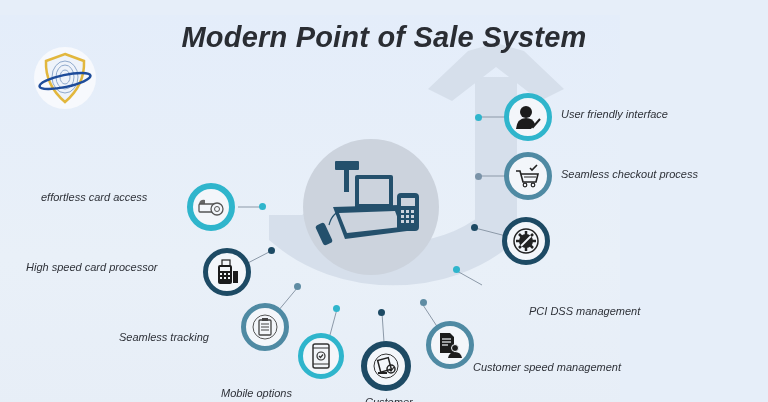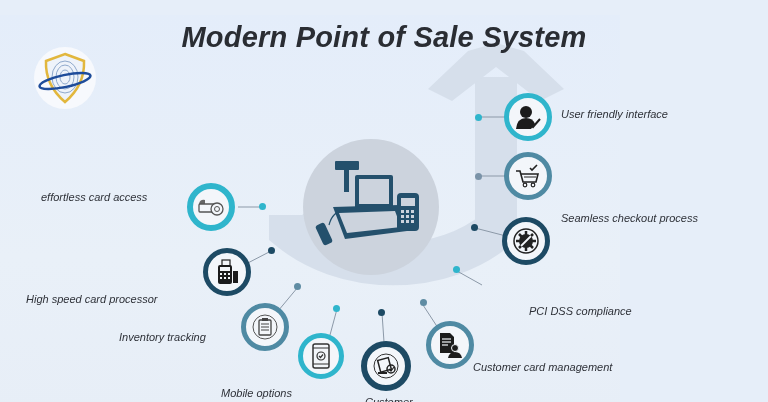--- a/index.html
+++ b/index.html
@@ -104,51 +104,51 @@
 
   <div class="node" style="left:504px;top:137px;width:48px;height:48px;border:5px solid #4f8aa3;">
     <svg width="26" height="26" viewBox="0 0 26 26">
       <path d="M1 8 L5 8 L8 19 L21 19 L23 11 L6 11" fill="none" stroke="#222" stroke-width="1.6"></path>
       <line x1="9" y1="14" x2="21" y2="14" stroke="#222" stroke-width="1"></line>
       <circle cx="10" cy="22" r="1.8" fill="none" stroke="#222" stroke-width="1.2"></circle>
       <circle cx="18" cy="22" r="1.8" fill="none" stroke="#222" stroke-width="1.2"></circle>
       <path d="M15 5 L17 7 L22 2" fill="none" stroke="#222" stroke-width="1.6"></path>
     </svg>
   </div>
-  <div class="label" style="left:561px;top:153px;margin-top:44px;">Seamless checkout process</div>
+  <div class="label" style="left:561px;top:153px;">Seamless checkout process</div>
 
   <div class="node" style="left:502px;top:202px;width:48px;height:48px;border:5px solid #1d4a64;">
     <svg width="28" height="28" viewBox="0 0 28 28">
       <circle cx="14" cy="14" r="12" fill="none" stroke="#222" stroke-width="1.5"></circle>
       <circle cx="14" cy="14" r="7" fill="#222"></circle>
       <g stroke="#222" stroke-width="2.5">
         <line x1="14" y1="4" x2="14" y2="24"></line>
           <line x1="4" y1="14" x2="24" y2="14"></line>
         <line x1="7" y1="7" x2="21" y2="21"></line>
           <line x1="21" y1="7" x2="7" y2="21"></line>
       </g>
       <line x1="9" y1="19" x2="19" y2="9" stroke="#f3f6fa" stroke-width="1.8"></line>
     </svg>
   </div>
 
-  <div class="label" style="left:529px;top:290px;">PCI DSS compliance</div>
+  <div class="label" style="left:529px;top:290px;">PCI DSS management</div>
 
   <div class="node" style="left:426px;top:306px;width:48px;height:48px;border:5px solid #4f8aa3;">
     <svg width="24" height="26" viewBox="0 0 24 26">
       <path d="M2 1 L12 1 L16 5 L16 21 L2 21 Z" fill="#1c1c1c"></path>
       <g stroke="#f3f6fa" stroke-width="1.2">
         <line x1="4" y1="7" x2="13" y2="7"></line>
           <line x1="4" y1="10" x2="13" y2="10"></line>
           <line x1="4" y1="13" x2="10" y2="13"></line>
       </g>
       <circle cx="17" cy="16" r="3.5" fill="#1c1c1c" stroke="#f3f6fa" stroke-width="1"></circle>
       <path d="M10 26 Q11 20 17 20 Q23 20 24 26 Z" fill="#1c1c1c"></path>
     </svg>
   </div>
-  <div class="label" style="left:473px;top:346px;">Customer card management</div>
+  <div class="label" style="left:473px;top:346px;">Customer speed management</div>
 
   <div class="node" style="left:361px;top:326px;width:50px;height:50px;border:6px solid #1d4a64;">
     <svg width="26" height="26" viewBox="0 0 26 26">
       <circle cx="13" cy="13" r="12" fill="none" stroke="#333" stroke-width="1"></circle>
       <rect x="6" y="6" width="11" height="12" fill="none" stroke="#222" stroke-width="1.5" transform="rotate(-15 11 12)"></rect>
       <circle cx="18" cy="16" r="4" fill="none" stroke="#222" stroke-width="1.5"></circle>
       <path d="M16 16 L18 18 L21 14" fill="none" stroke="#222" stroke-width="1.2"></path>
       <line x1="5" y1="20" x2="14" y2="20" stroke="#222" stroke-width="2"></line>
     </svg>
   </div>
@@ -170,39 +170,39 @@
       <circle cx="13" cy="13" r="12" fill="none" stroke="#555" stroke-width="1"></circle>
       <rect x="7" y="6" width="12" height="15" rx="1" fill="none" stroke="#444" stroke-width="1.3"></rect>
       <rect x="10" y="4" width="6" height="3" fill="#444"></rect>
       <g stroke="#444" stroke-width="1">
         <line x1="9" y1="10" x2="17" y2="10"></line>
           <line x1="9" y1="13" x2="17" y2="13"></line>
           <line x1="9" y1="16" x2="17" y2="16"></line>
       </g>
     </svg>
   </div>
-  <div class="label" style="left:119px;top:316px;">Inventory tracking</div>
+  <div class="label" style="left:119px;top:316px;">Seamless tracking</div>
 
   <div class="node" style="left:203px;top:233px;width:48px;height:48px;border:5px solid #1d4a64;">
     <svg width="24" height="26" viewBox="0 0 24 26">
       <rect x="7" y="1" width="8" height="6" fill="none" stroke="#222" stroke-width="1.2"></rect>
       <rect x="3" y="6" width="14" height="19" rx="2" fill="#1c1c1c"></rect>
       <rect x="5" y="8" width="10" height="4" fill="#f3f6fa"></rect>
       <g fill="#f3f6fa">
         <rect x="5" y="14" width="2" height="2"></rect>
           <rect x="9" y="14" width="2" height="2"></rect>
           <rect x="13" y="14" width="2" height="2"></rect>
         <rect x="5" y="18" width="2" height="2"></rect>
           <rect x="9" y="18" width="2" height="2"></rect>
           <rect x="13" y="18" width="2" height="2"></rect>
       </g>
       <rect x="18" y="12" width="5" height="12" fill="#1c1c1c"></rect>
     </svg>
   </div>
-  <div class="label" style="left:26px;top:246px;margin-top:32px;">High speed card processor</div>
+  <div class="label" style="left:26px;top:246px;">High speed card processor</div>
 
   <div class="node" style="left:187px;top:168px;width:48px;height:48px;border:6px solid #2fb5cc;">
     <svg width="28" height="22" viewBox="0 0 28 22">
       <path d="M2 8 Q3 3 8 4 L8 8 Z" fill="#666"></path>
       <rect x="2" y="8" width="17" height="8" rx="1" fill="none" stroke="#555" stroke-width="1.3"></rect>
       <circle cx="20" cy="13" r="6" fill="#f3f6fa" stroke="#555" stroke-width="1.3"></circle>
       <circle cx="20" cy="13" r="2.5" fill="none" stroke="#555" stroke-width="1"></circle>
     </svg>
   </div>
   <div class="label" style="left:41px;top:176px;">effortless card access</div>

